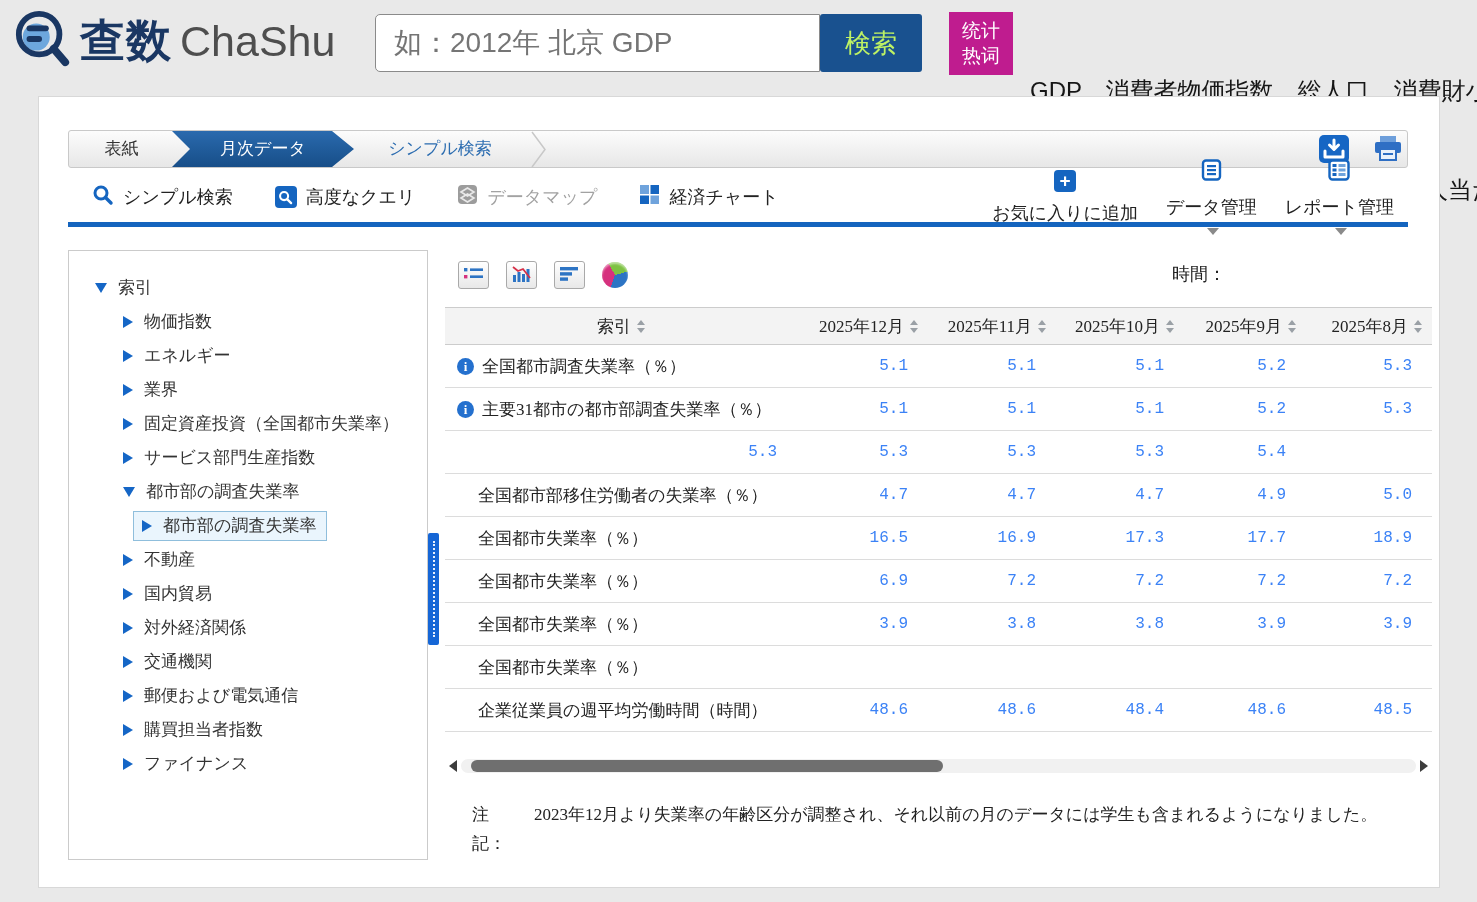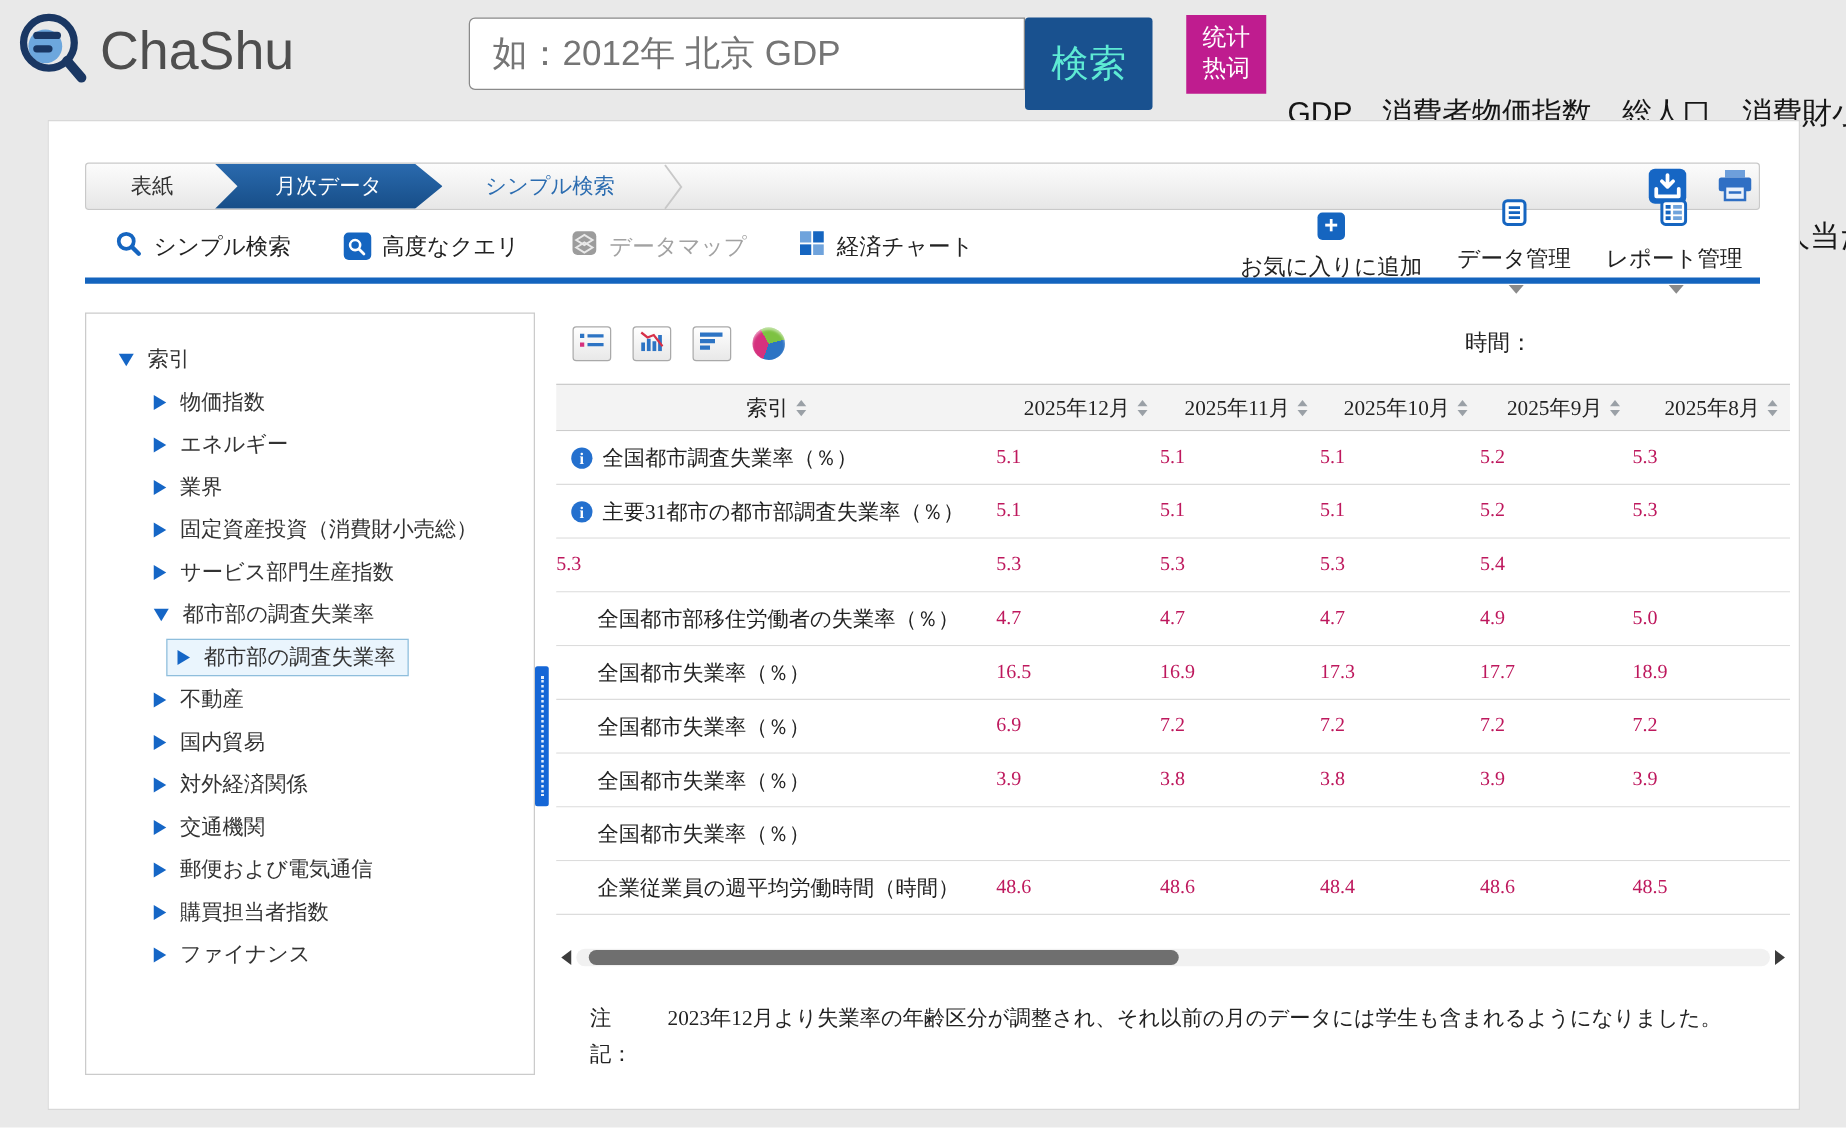--- a/index.html
+++ b/index.html
@@ -14,22 +14,22 @@
   
   .logo-wrap { left:14px; top:8px; display:flex; align-items:center; gap:8px; }
   .logo-cn { font-family:"Liberation Sans",sans-serif; font-weight:bold; font-size:45px; color:#1A3763; letter-spacing:1px; }
   .logo-en { font-family:"Liberation Sans",sans-serif; font-size:43px; color:#4E4E4E; }
   .search-wrap { left:375px; top:14px; display:flex; }
   .search-input {
     width:445px; height:58px; border:1px solid #8A8A8A; border-radius:5px 0 0 5px;
     font-family:"Liberation Sans",sans-serif; font-size:28px; padding:0 18px; color:#333; outline:none; background:#fff;
   }
   .search-btn {
-    width:102px; height:74px; background:#19518F; color:#5eead4; border:none;
-    font-family:"Liberation Serif",serif; font-size:30px; border-radius:3px; cursor:pointer;
+    width:102px; height:58px; background:#19518F; color:#bef264; border:none;
+    font-family:"Liberation Serif",serif; font-size:26px; border-radius:3px; cursor:pointer;
   }
   .hot-badge {
     left:949px; top:12px; width:64px; height:63px; background:#BF1C8F; color:#fff;
     font-size:19px; line-height:25px; text-align:center; padding-top:6px;
   }
   .hotwords { left:1030px; top:8px; width:450px; font-family:"Liberation Sans",sans-serif;
     font-size:24px; line-height:33px; color:#161616; white-space:pre; overflow:hidden; }
 
   
   .panel { left:38px; top:96px; width:1402px; height:792px; background:#fff; border:1px solid #D8D8D8; }
@@ -94,21 +94,21 @@
   .th-num { justify-content:flex-end; padding-right:10px; }
   .sort { display:inline-flex; flex-direction:column; gap:3px; margin-left:6px; }
   .sort i { width:0; height:0; border-left:4px solid transparent; border-right:4px solid transparent; }
   .sort .up { border-bottom:5px solid #9AA0A6; }
   .sort .dn { border-top:5px solid #9AA0A6; }
   .cell-label { display:flex; align-items:center; font-size:17px; color:#222; padding-left:12px; white-space:nowrap; }
   .cell-label.noicon { padding-left:33px; }
   .info-icon { width:17px; height:17px; border-radius:50%; background:#2470CE; margin-right:8px; flex:none;
     color:#fff; font-family:"Liberation Serif",serif; font-weight:bold; font-size:13px; line-height:17px; text-align:center; }
   .info-icon::before { content:"i"; }
-  .cell-num { font-family:Liberation Serif, serif; font-size:16px; color:#be185d; padding-right:20px; }
+  .cell-num { font-family:Liberation Mono, monospace; font-size:16px; color:#3b82f6; text-align:right; padding-right:20px; }
 
   
   .hscroll { left:449px; top:758px; width:979px; height:16px; display:flex; align-items:center; }
   .hs-arrow { width:0; height:0; flex:none; cursor:pointer; }
   .hs-left { border-top:6px solid transparent; border-bottom:6px solid transparent; border-right:8px solid #3C3C3C; }
   .hs-right { border-top:6px solid transparent; border-bottom:6px solid transparent; border-left:8px solid #3C3C3C; }
   .hs-track { flex:1; height:14px; margin:0 4px; background:#F1F1F1; border-radius:7px; position:relative; }
   .hs-thumb { position:absolute; left:10px; top:1px; width:472px; height:12px; background:#6F6F6F; border-radius:6px; cursor:grab; }
 
   
@@ -122,20 +122,21 @@
 <div class="abs logo-wrap">
   <span>
     <svg width="58" height="62" viewBox="0 0 60 62">
       <circle cx="23" cy="29" r="14" fill="#5FA0DC" opacity="0.9"></circle>
       <circle cx="26" cy="26" r="21" fill="none" stroke="#1A3763" stroke-width="6"></circle>
       <rect x="13" y="17" width="23" height="6" rx="3" fill="#1A3763"></rect>
       <rect x="13" y="28" width="16" height="6" rx="3" fill="#1A3763"></rect>
       <path d="M41 41 L53 55" stroke="#1A3763" stroke-width="8" stroke-linecap="round"></path>
     </svg>
   </span>
+  <span class="logo-cn">查数</span>
   <span class="logo-en">ChaShu</span>
 </div>
 
 <div class="abs search-wrap">
   <input class="search-input" type="text" placeholder="如：2012年 北京 GDP" style="">
   <button class="search-btn">検索</button>
 </div>
 
 <div class="abs hot-badge">
   <div>统计</div>
@@ -263,21 +264,21 @@
   <div class="tree-item lvl1">
     <span class="tri tri-right"></span>
     <span>エネルギー</span>
   </div>
   <div class="tree-item lvl1">
     <span class="tri tri-right"></span>
     <span>業界</span>
   </div>
   <div class="tree-item lvl1">
     <span class="tri tri-right"></span>
-    <span>固定資産投資（消費財小売総）</span>
+    <span>固定資産投資（全国都市失業率）</span>
   </div>
   <div class="tree-item lvl1">
     <span class="tri tri-right"></span>
     <span>サービス部門生産指数</span>
   </div>
   <div class="tree-item lvl1">
     <span class="tri tri-down"></span>
     <span>都市部の調査失業率</span>
   </div>
   <div class="tree-item lvl2">

